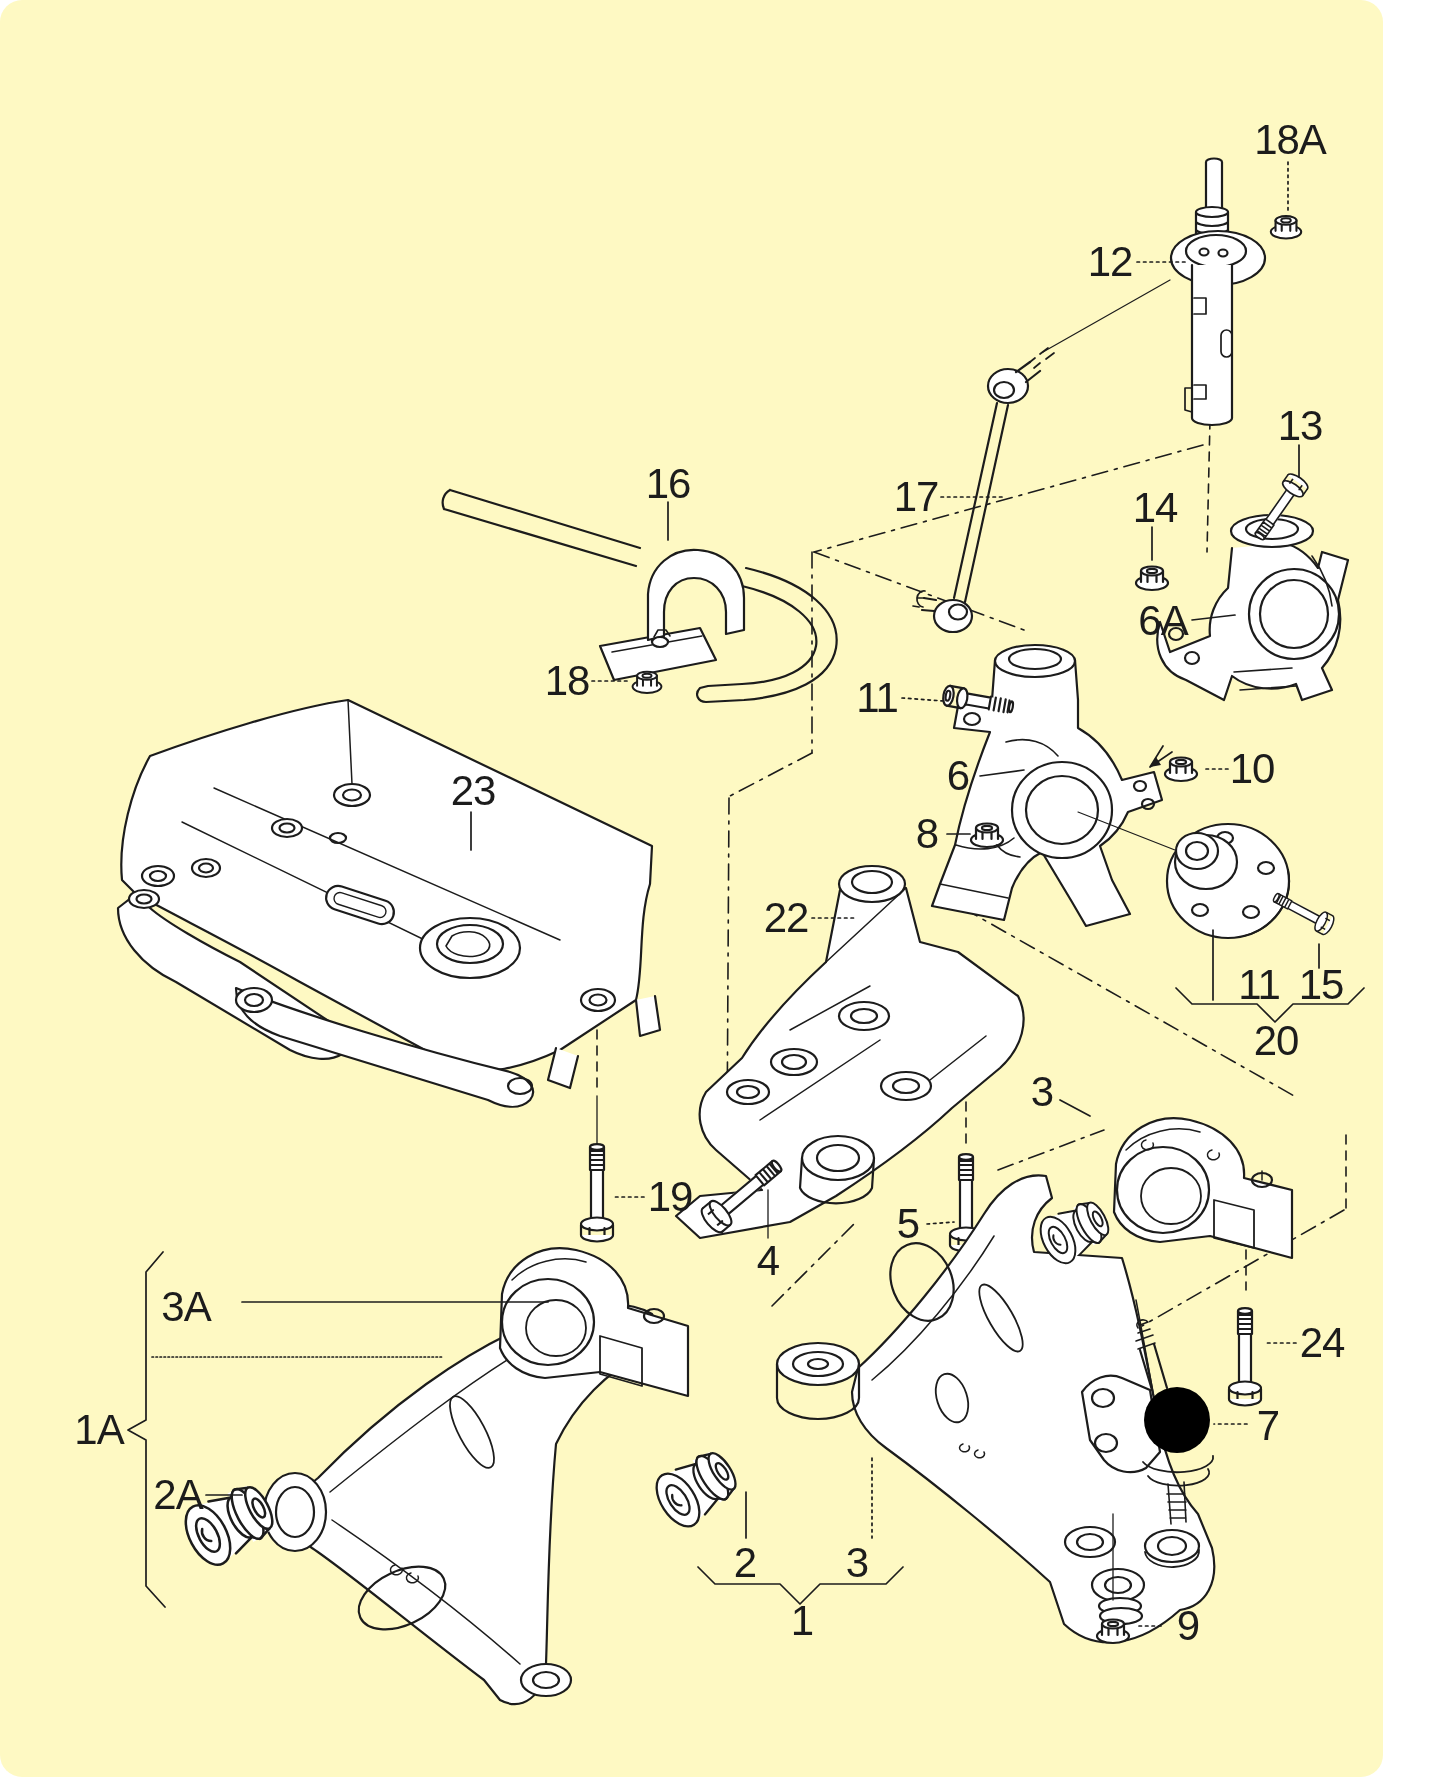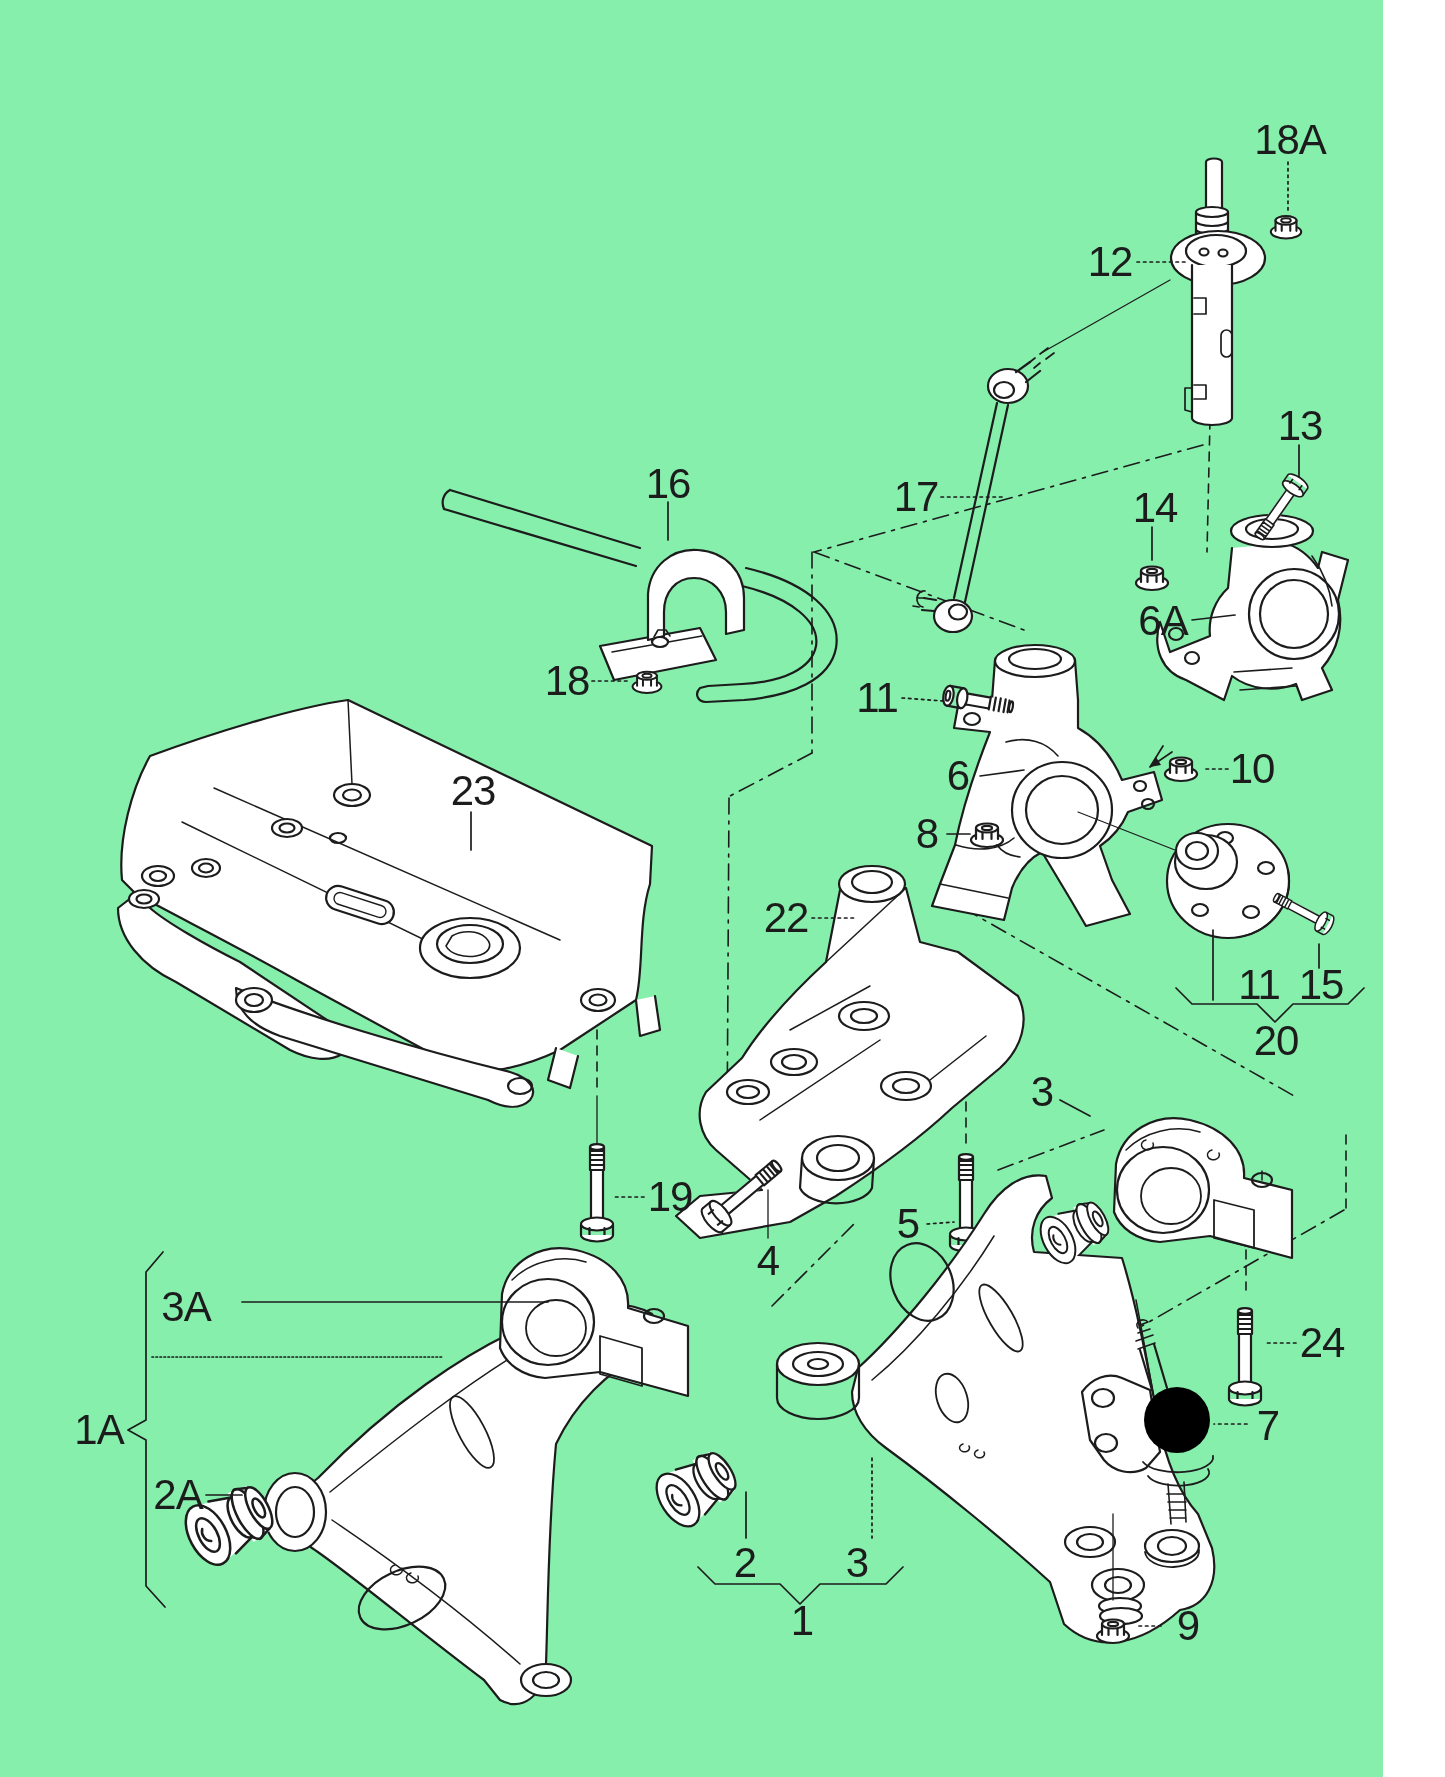--- a/index.html
+++ b/index.html
@@ -1,16 +1,16 @@
 <!DOCTYPE html>
 <html><head>
 <meta charset="utf-8">
 <style>
   html,body{margin:0;padding:0;background:#fff;}
-  .page{width:1383px;height:1777px;position:relative;background:#86efac;overflow:hidden;}
+  .page{width:1383px;height:1777px;position:relative;background:#fef9c3;overflow:hidden;border-radius:22px;}
   svg{display:block;}
   text{font-family:"Liberation Sans","DejaVu Sans",sans-serif;font-weight:400;letter-spacing:-1px;}
 </style>
 </head>
 <body>
 
 <div class="page">
 <svg width="1445" height="1777" viewBox="0 0 1445 1777">
 <defs>
   <g id="nut">

